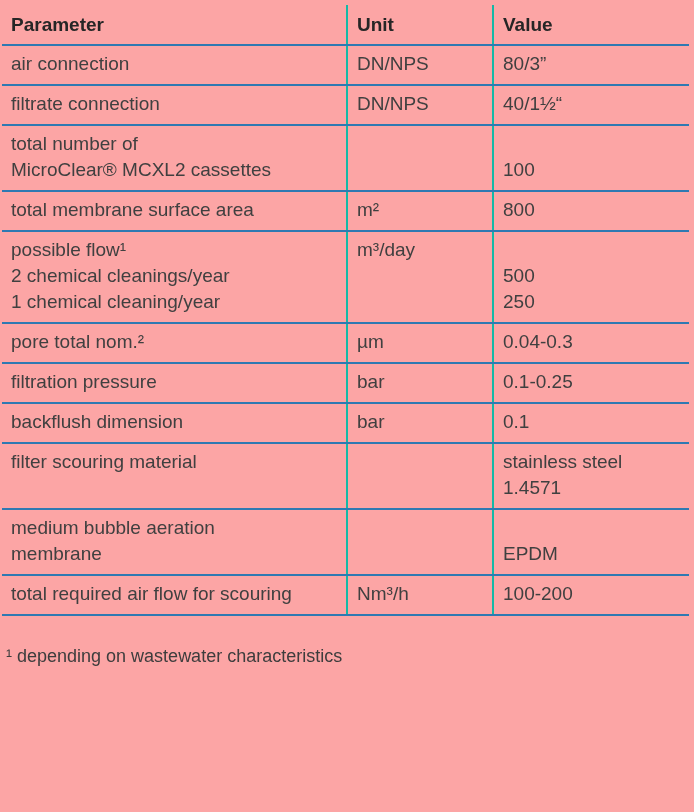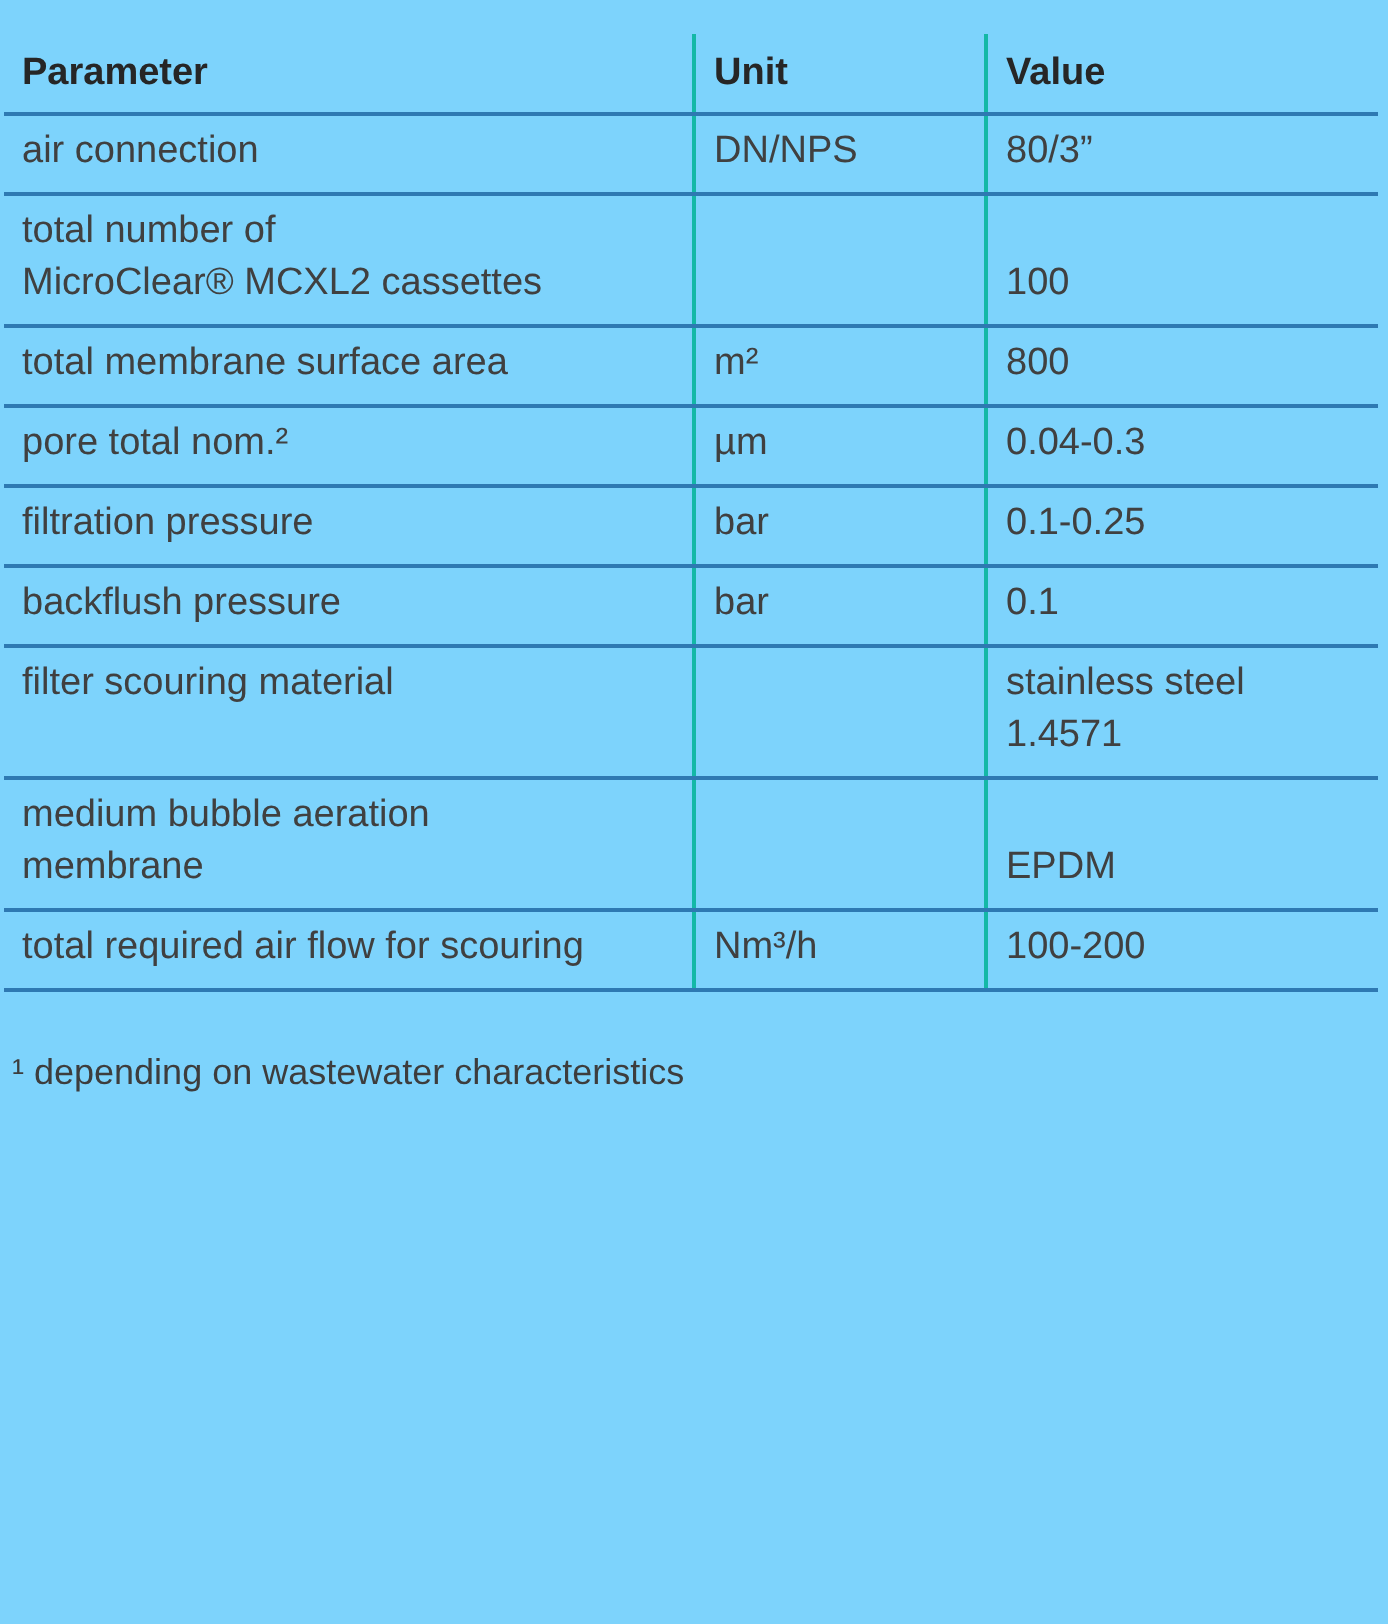--- a/index.html
+++ b/index.html
@@ -5,22 +5,22 @@
   html, body {
     margin: 0;
     padding: 0;
     background: #ffffff;
     font-family: "Liberation Sans", sans-serif;
   }
   .page {
     width: 694px;
     height: 812px;
     box-sizing: border-box;
-    padding: 17px 3px 0 2px;
-    background: #7dd3fc;
+    padding: 5px 3px 0 2px;
+    background: #fca5a5;
     overflow: hidden;
   }
   table.spec-table {
     width: 687px;
     border-collapse: collapse;
     table-layout: fixed;
   }
   col.c-param { width: 345px; }
   col.c-unit  { width: 146px; }
   col.c-value { width: 196px; }
@@ -72,43 +72,57 @@
         <th class="col-value">Value</th>
       </tr>
     </thead>
     <tbody>
         <tr>
           <td class="col-param">air connection</td>
           <td class="col-unit">DN/NPS</td>
           <td class="col-value">80/3”</td>
         </tr>
         <tr>
+          <td class="col-param">filtrate connection</td>
+          <td class="col-unit">DN/NPS</td>
+          <td class="col-value">40/1½“</td>
+        </tr>
+        <tr>
           <td class="col-param">total number of
 MicroClear® MCXL2 cassettes</td>
           <td class="col-unit"></td>
           <td class="col-value">
 100</td>
         </tr>
         <tr>
           <td class="col-param">total membrane surface area</td>
           <td class="col-unit">m²</td>
           <td class="col-value">800</td>
         </tr>
         <tr>
+          <td class="col-param">possible flow¹
+2 chemical cleanings/year
+1 chemical cleaning/year</td>
+          <td class="col-unit">m³/day</td>
+          <td class="col-value">
+500
+250</td>
+        </tr>
+        <tr>
           <td class="col-param">pore total nom.²</td>
           <td class="col-unit">µm</td>
           <td class="col-value">0.04-0.3</td>
         </tr>
         <tr>
           <td class="col-param">filtration pressure</td>
           <td class="col-unit">bar</td>
           <td class="col-value">0.1-0.25</td>
         </tr>
         <tr>
-          <td class="col-param">backflush pressure</td>
+          <td class="col-param">backflush dimension</td>
           <td class="col-unit">bar</td>
           <td class="col-value">0.1</td>
         </tr>
         <tr>
           <td class="col-param">filter scouring material</td>
           <td class="col-unit"></td>
           <td class="col-value">stainless steel
 1.4571</td>
         </tr>
         <tr>

